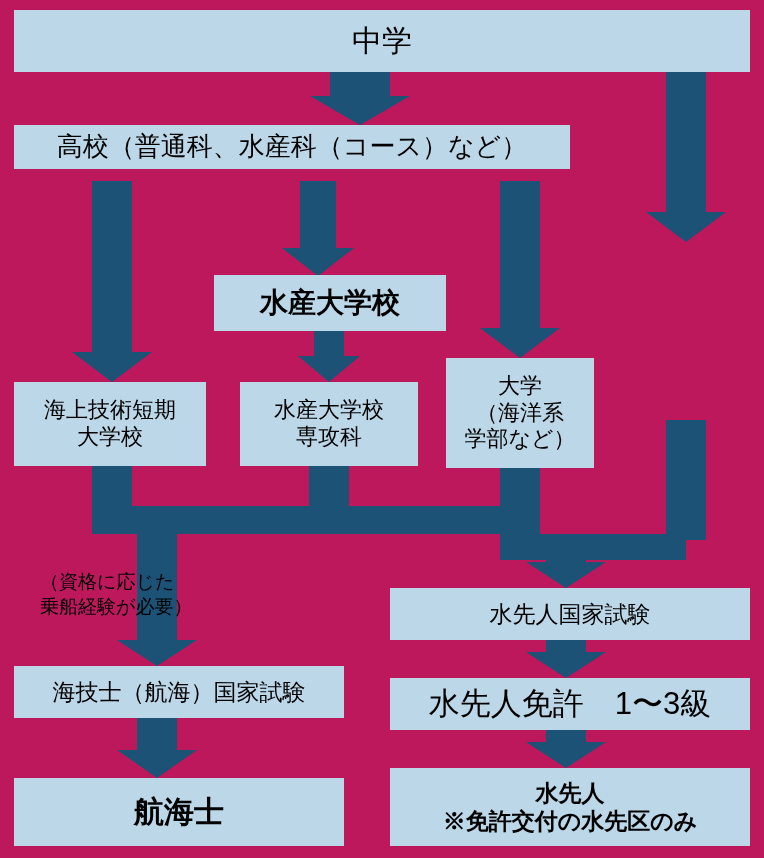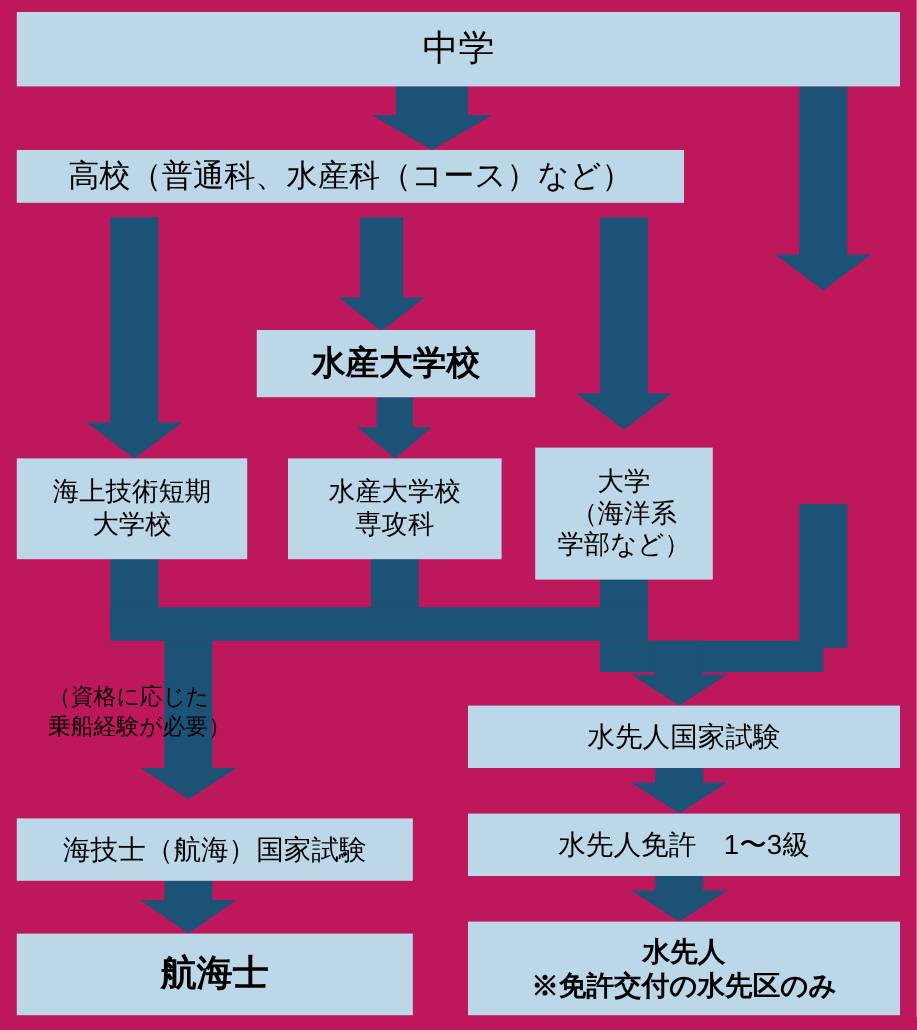--- a/index.html
+++ b/index.html
@@ -48,25 +48,25 @@
     z-index: 4;
   }
 
   
   #n-chugaku   { left: 14px;  top: 10px;  width: 736px; height: 62px;  font-size: 30px; }
   #n-koko      { left: 14px;  top: 125px; width: 556px; height: 44px;  font-size: 26px; }
   #n-suisan    { left: 214px; top: 275px; width: 232px; height: 56px;  font-size: 28px; font-weight: bold;}
   #n-shosen    { left: 622px; top: 240px; width: 128px; height: 180px; font-size: 24px; }
   #n-kaijo     { left: 14px;  top: 382px; width: 192px; height: 84px;  font-size: 22px; }
   #n-senkouka  { left: 240px; top: 382px; width: 178px; height: 84px;  font-size: 22px; }
-  #n-daigaku   { left: 446px; top: 373px; width: 148px; height: 110px; font-size: 22px; }
-  #n-kaigishi  { left: 14px;  top: 666px; width: 330px; height: 52px;  font-size: 23px; margin-top: 16px; }
+  #n-daigaku   { left: 446px; top: 358px; width: 148px; height: 110px; font-size: 22px; }
+  #n-kaigishi  { left: 14px;  top: 666px; width: 330px; height: 52px;  font-size: 23px; }
   #n-koukaishi { left: 14px;  top: 778px; width: 330px; height: 68px;  font-size: 30px; font-weight: bold; }
   #n-shiken    { left: 390px; top: 588px; width: 360px; height: 52px;  font-size: 23px; }
-  #n-menkyo    { left: 390px; top: 678px; width: 360px; height: 52px;  font-size: 23px; }
+  #n-menkyo    { left: 390px; top: 678px; width: 360px; height: 52px;  font-size: 31px; }
   #n-suisennin { left: 390px; top: 768px; width: 360px; height: 78px;  font-size: 23px; font-weight: bold; }
 
   #note-1 { left: 40px; top: 570px; width: 250px; font-size: 19px; }
 </style>
 </head>
 <body>
 
 <div id="stage">
 
   <svg class="arrowsvg" viewBox="0 0 764 858">

